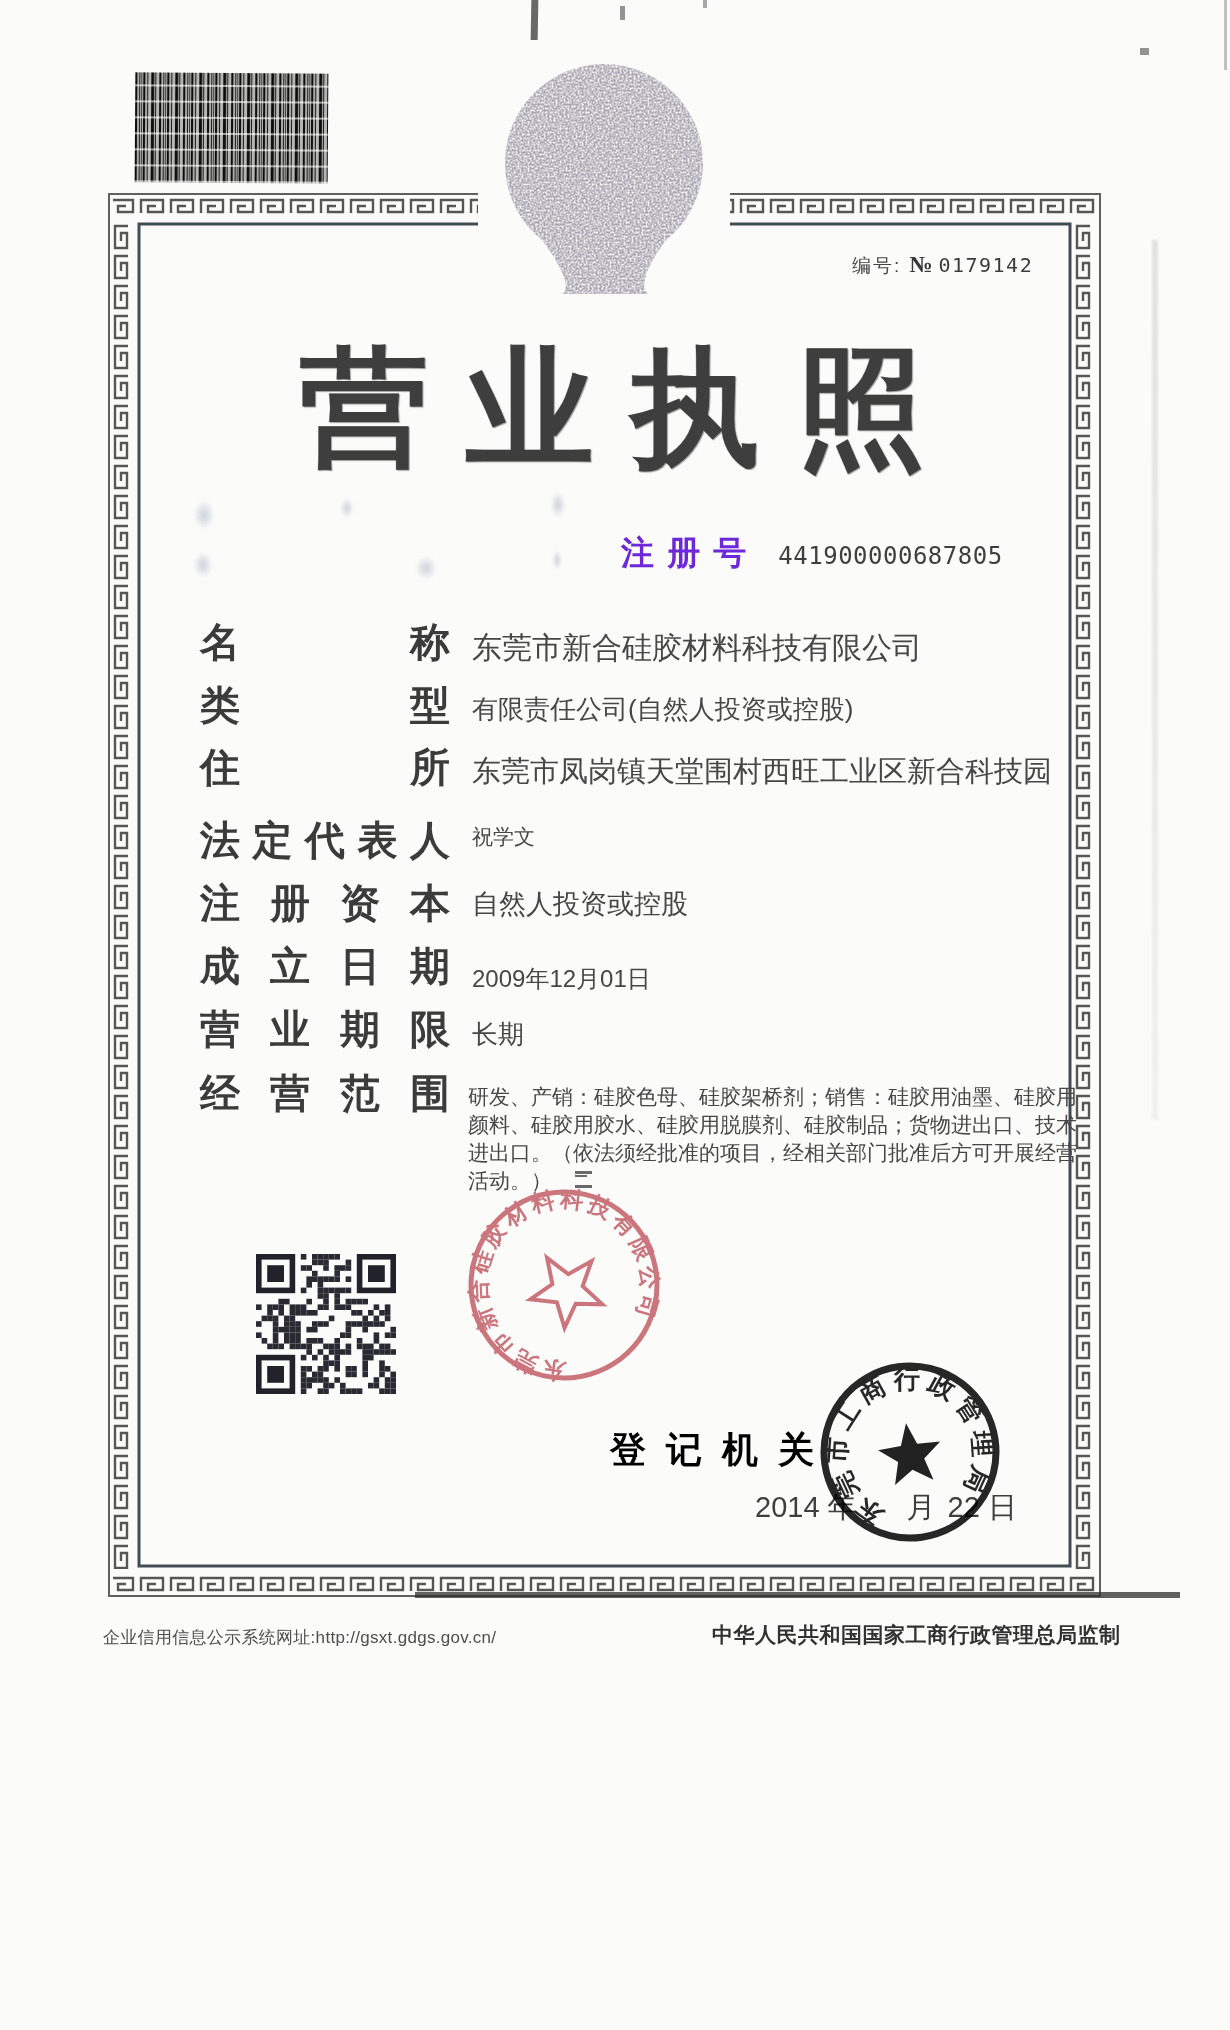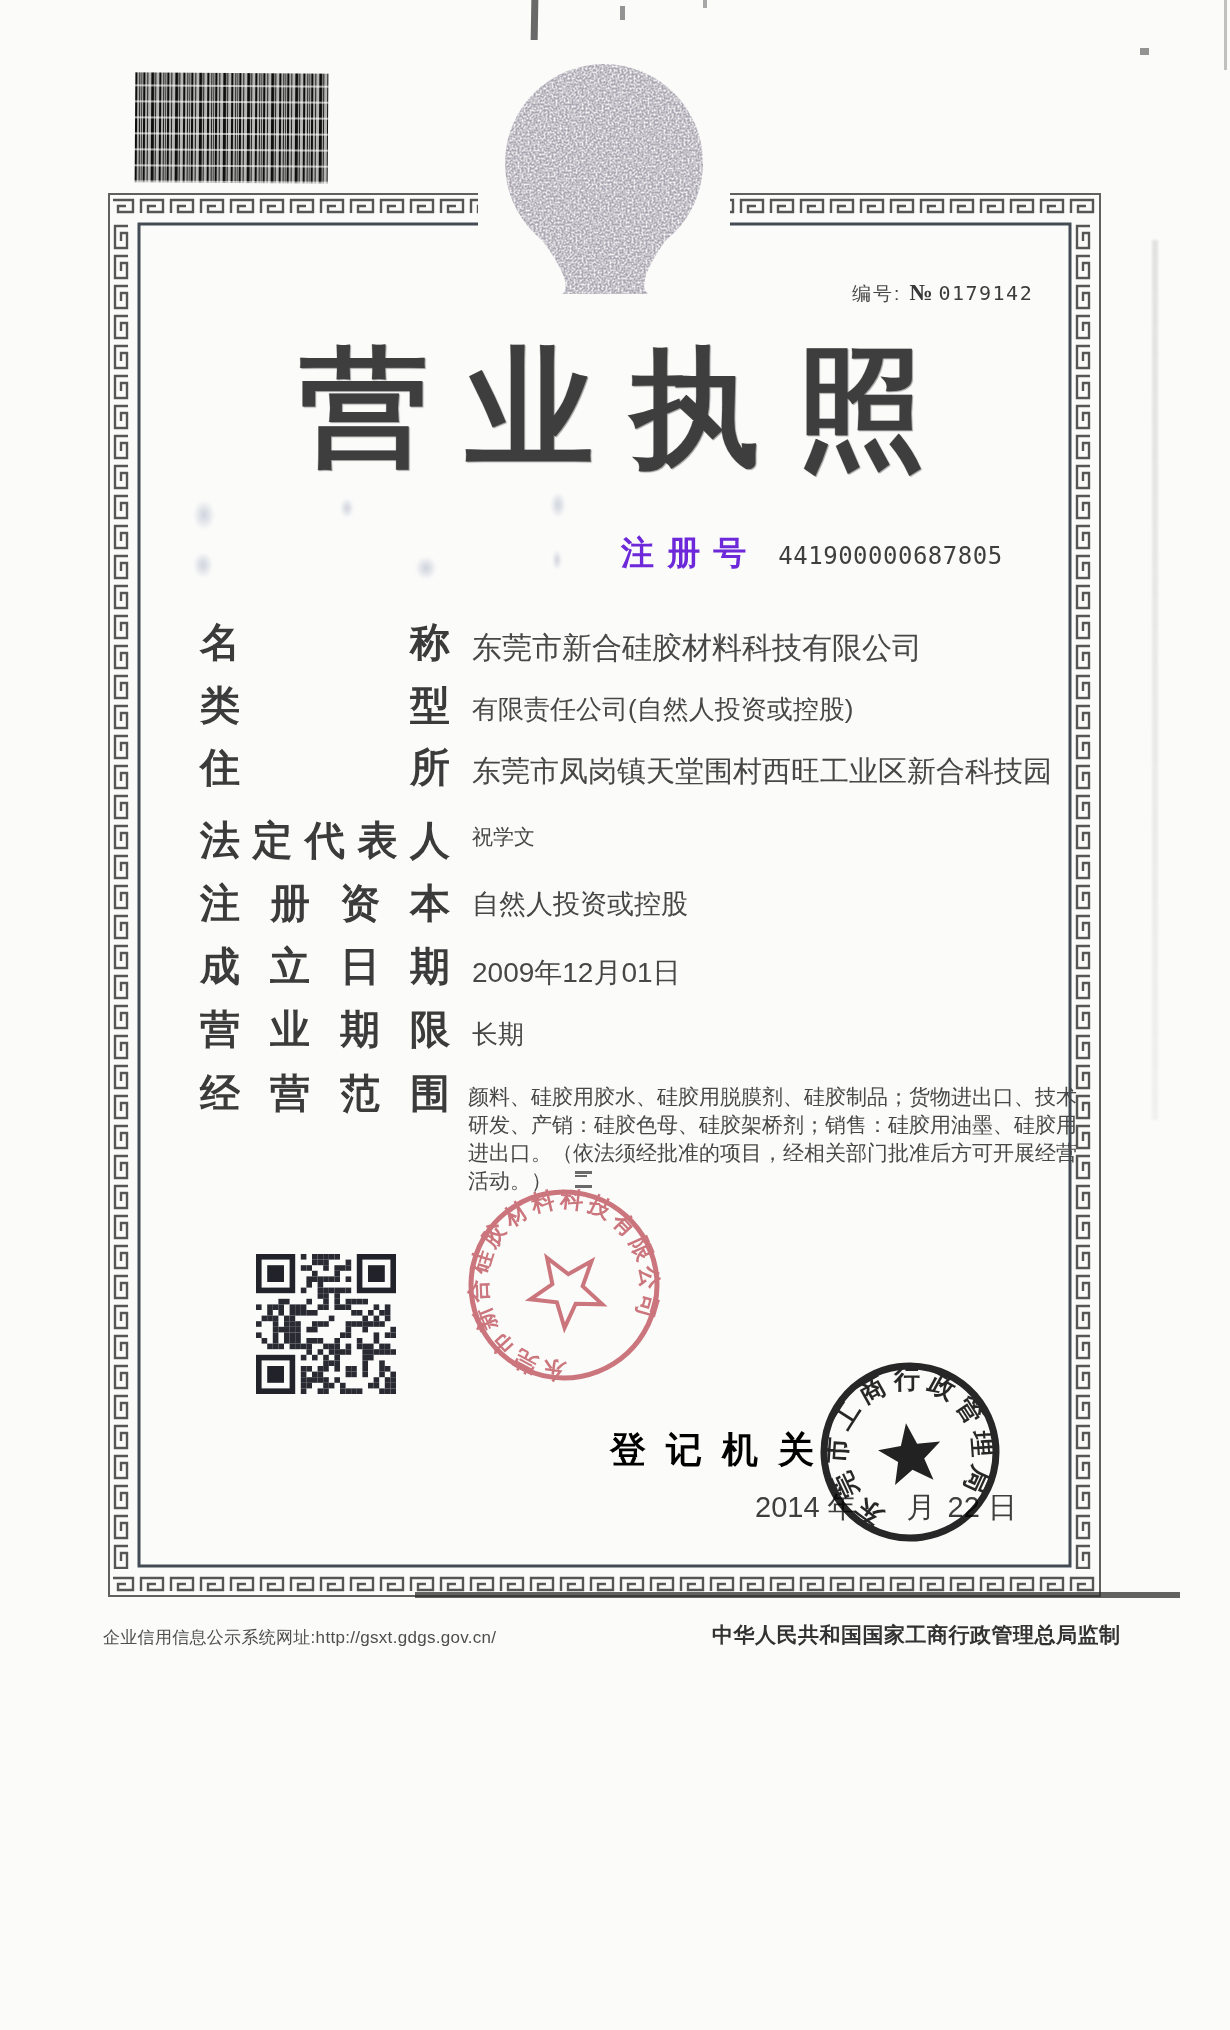--- a/index.html
+++ b/index.html
@@ -11,21 +11,21 @@
   .barcode{position:absolute;left:135px;top:73px;width:193px;height:110px;z-index:2;
     background:
       repeating-linear-gradient(0deg, rgba(251,251,250,.55) 0 2px, rgba(251,251,250,0) 2px 16px),
       repeating-linear-gradient(90deg,#1d1d1d 0 2px,rgba(255,255,255,.1) 2px 4px,#2a2a2a 4px 5px,rgba(255,255,255,.2) 5px 8px),
       repeating-linear-gradient(90deg,#151515 0 1px,transparent 1px 6px);
     background-color:#9a9a98; filter:contrast(1.15) blur(.3px); transform:rotate(.4deg);}
   
   .emblem-back{position:absolute;left:478px;top:55px;width:252px;height:247px;background:#fbfbfa;z-index:2;}
   .emblem{position:absolute;left:20px;top:5px;}
   
-  .serial{position:absolute;left:852px;top:252px;z-index:3;white-space:nowrap;margin-top:28px;}
+  .serial{position:absolute;left:852px;top:252px;z-index:3;white-space:nowrap;}
   .serial .lab{font-size:19px;color:#454545;letter-spacing:2px;}
   .serial .no{font-family:"Liberation Serif",serif;font-weight:700;font-size:23px;color:#383838;margin-left:8px;}
   .serial .num{font-family:"DejaVu Sans Mono",monospace;font-size:20px;color:#3c3c3c;letter-spacing:1.5px;margin-left:6px;}
   
   .title{position:absolute;left:300px;top:338px;width:625px;height:150px;display:flex;
          justify-content:space-between;z-index:3;}
   .title span{font-size:128px;line-height:140px;font-weight:900;color:#3e3e3e;
               text-shadow:1px 1px 1px rgba(40,40,40,.45), -0.5px -0.5px 0 rgba(60,60,60,.3);}
   
   .reg{position:absolute;left:621px;top:531px;z-index:3;white-space:nowrap;display:flex;align-items:baseline;}
@@ -160,41 +160,41 @@
         </div>
       <div class="f-value" style="top: 6px; font-size: 27px;">自然人投资或控股</div>
     </div>
       <div class="f-row" style="top: 944px;">
       <div class="f-label">
           <span>成</span>
           <span>立</span>
           <span>日</span>
           <span>期</span>
         </div>
-      <div class="f-value" style="top: 11px; font-size: 28px;">2009年12月01日</div>
+      <div class="f-value" style="top: 19px; font-size: 24px;">2009年12月01日</div>
     </div>
       <div class="f-row" style="top: 1007px;">
       <div class="f-label">
           <span>营</span>
           <span>业</span>
           <span>期</span>
           <span>限</span>
         </div>
       <div class="f-value" style="top: 10px; font-size: 26px;">长期</div>
     </div>
       <div class="f-row" style="top: 1071px;">
       <div class="f-label">
           <span>经</span>
           <span>营</span>
           <span>范</span>
           <span>围</span>
         </div>
       <div class="f-value" style="top: 12px; font-size: 21px; left: 268px;">
+          <div class="scope-line">研发、产销：硅胶色母、硅胶架桥剂；销售：硅胶用油墨、硅胶用</div>
           <div class="scope-line">颜料、硅胶用胶水、硅胶用脱膜剂、硅胶制品；货物进出口、技术</div>
-          <div class="scope-line">研发、产销：硅胶色母、硅胶架桥剂；销售：硅胶用油墨、硅胶用</div>
           <div class="scope-line">进出口。（依法须经批准的项目，经相关部门批准后方可开展经营</div>
           <div class="scope-line">活动。）</div>
         </div>
     </div>
     </div>
 
   <div class="qr"><svg width="140" height="140">
         <rect x="44.8" y="0" width="5.6" height="5.6" fill="#2a2a33"></rect>
         <rect x="56" y="0" width="5.6" height="5.6" fill="#2a2a33"></rect>
         <rect x="61.599999999999994" y="0" width="5.6" height="5.6" fill="#2a2a33"></rect>

